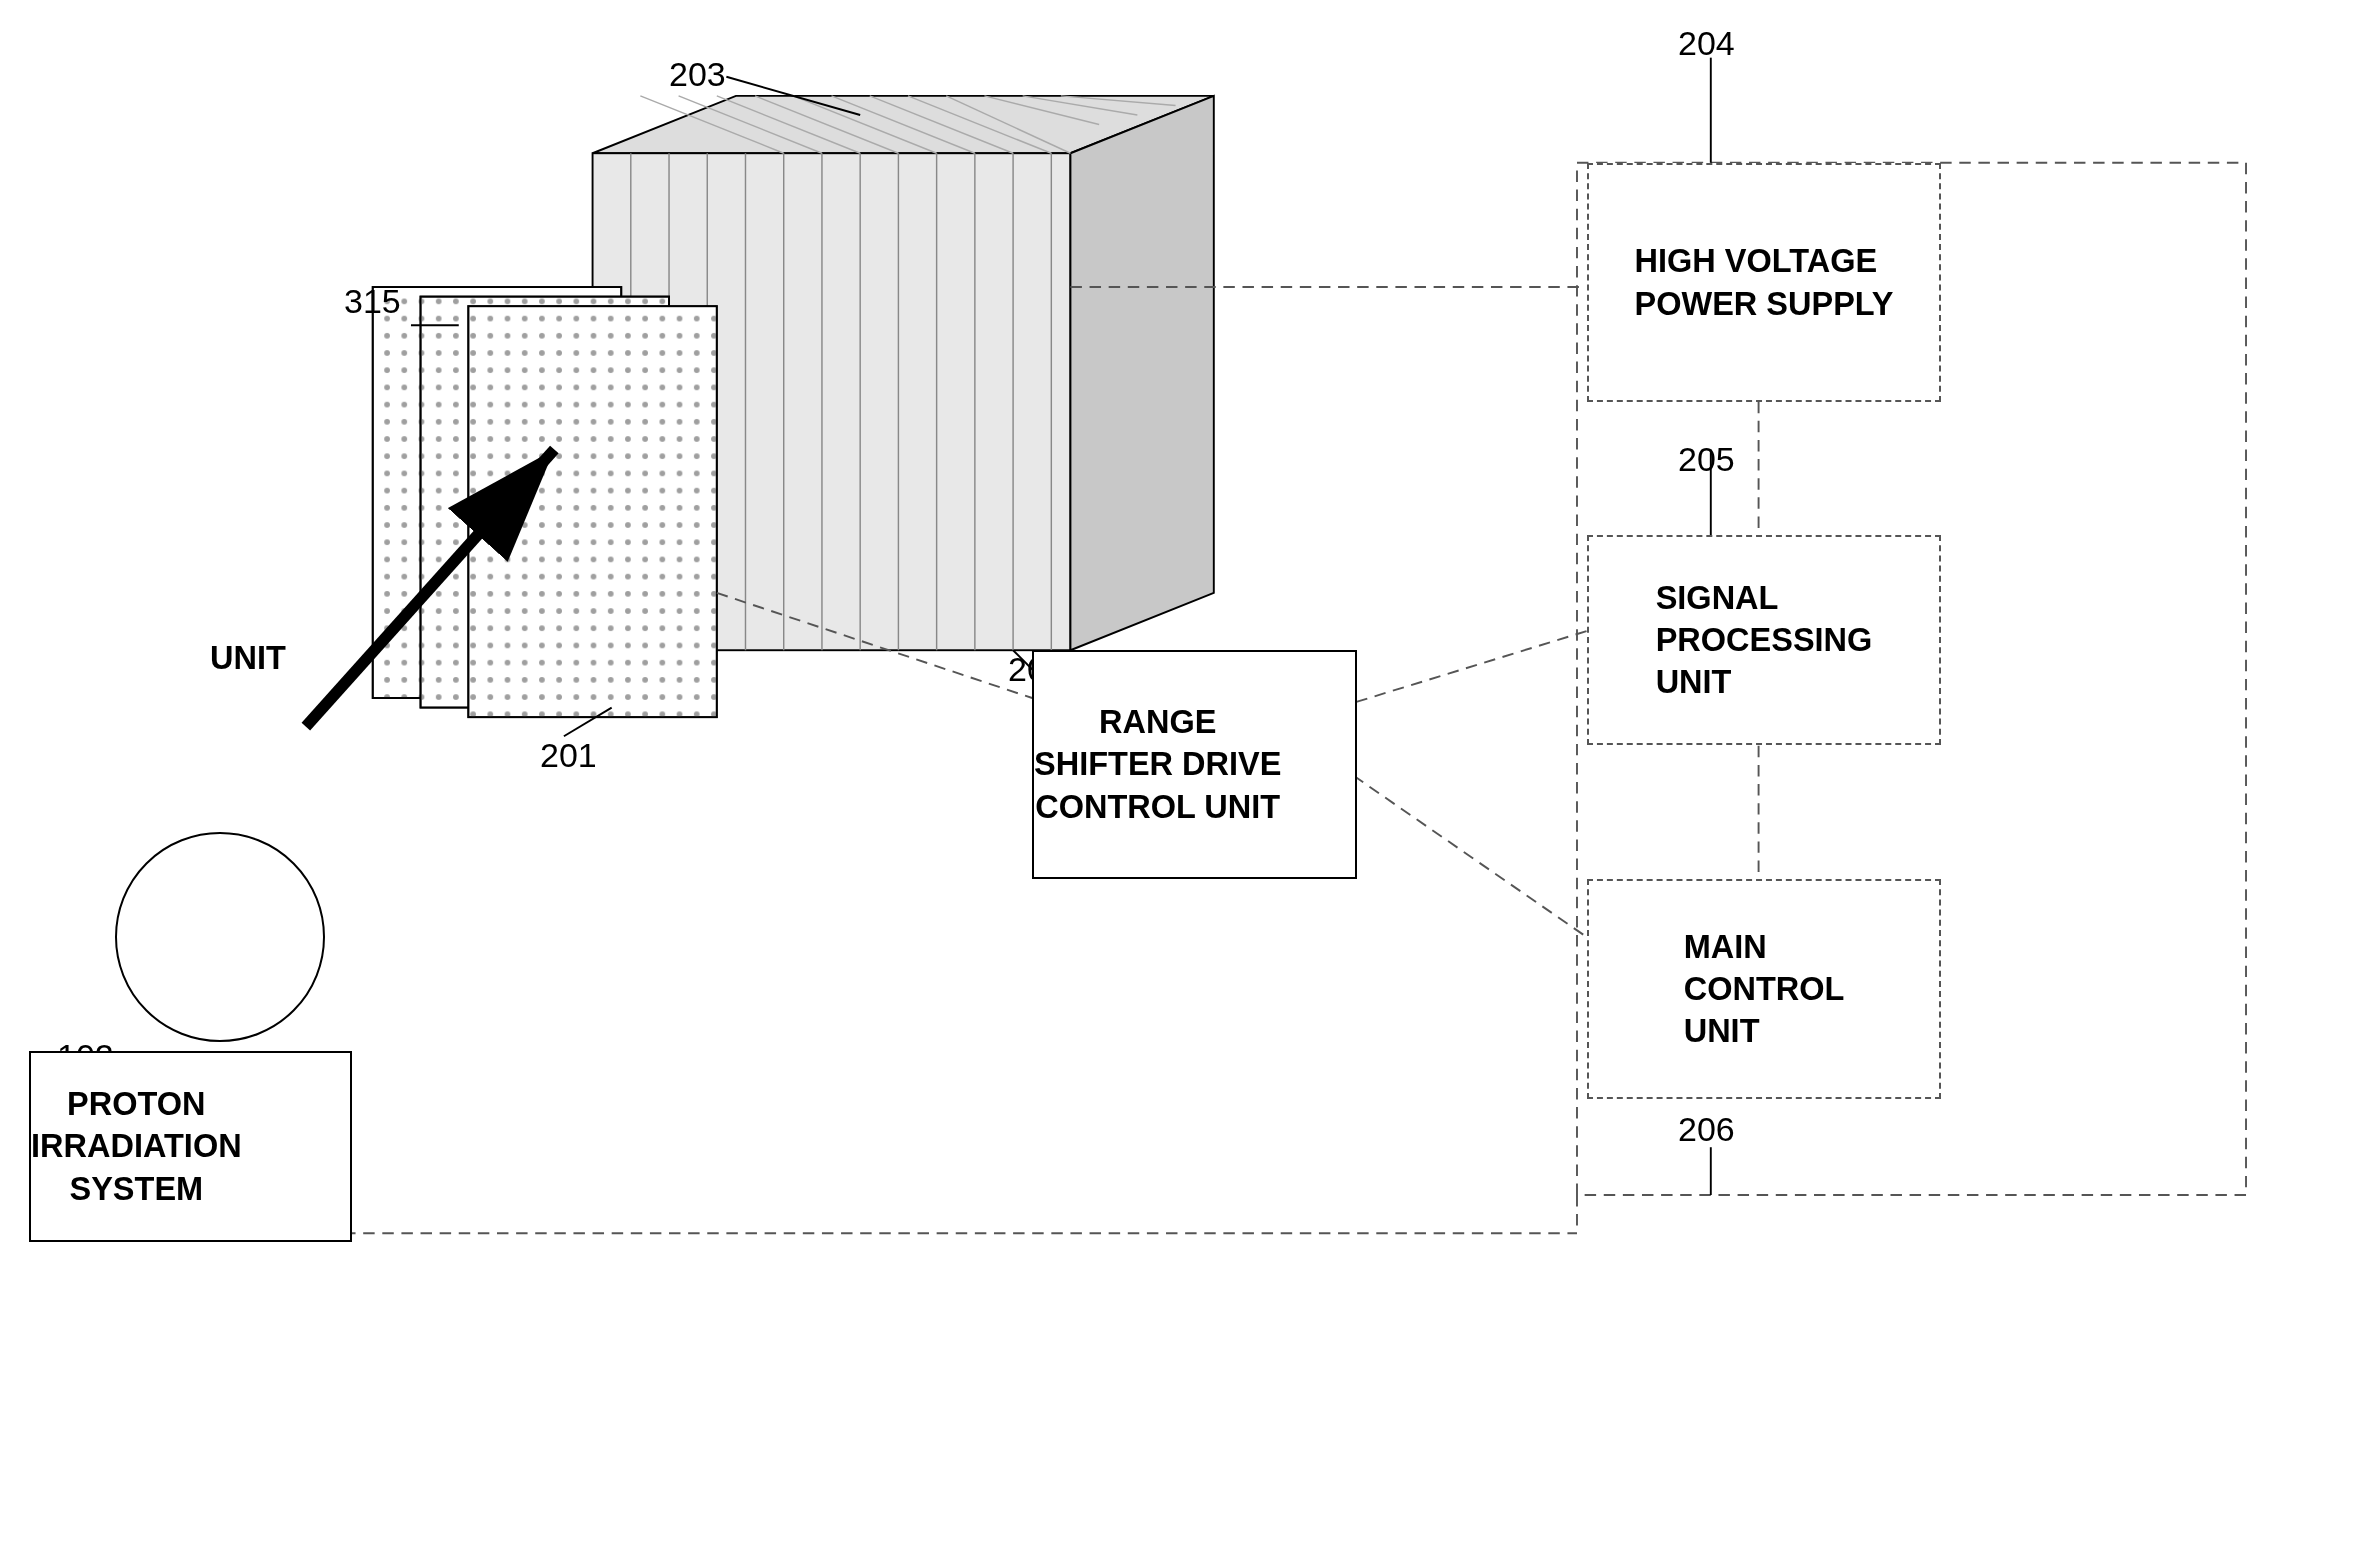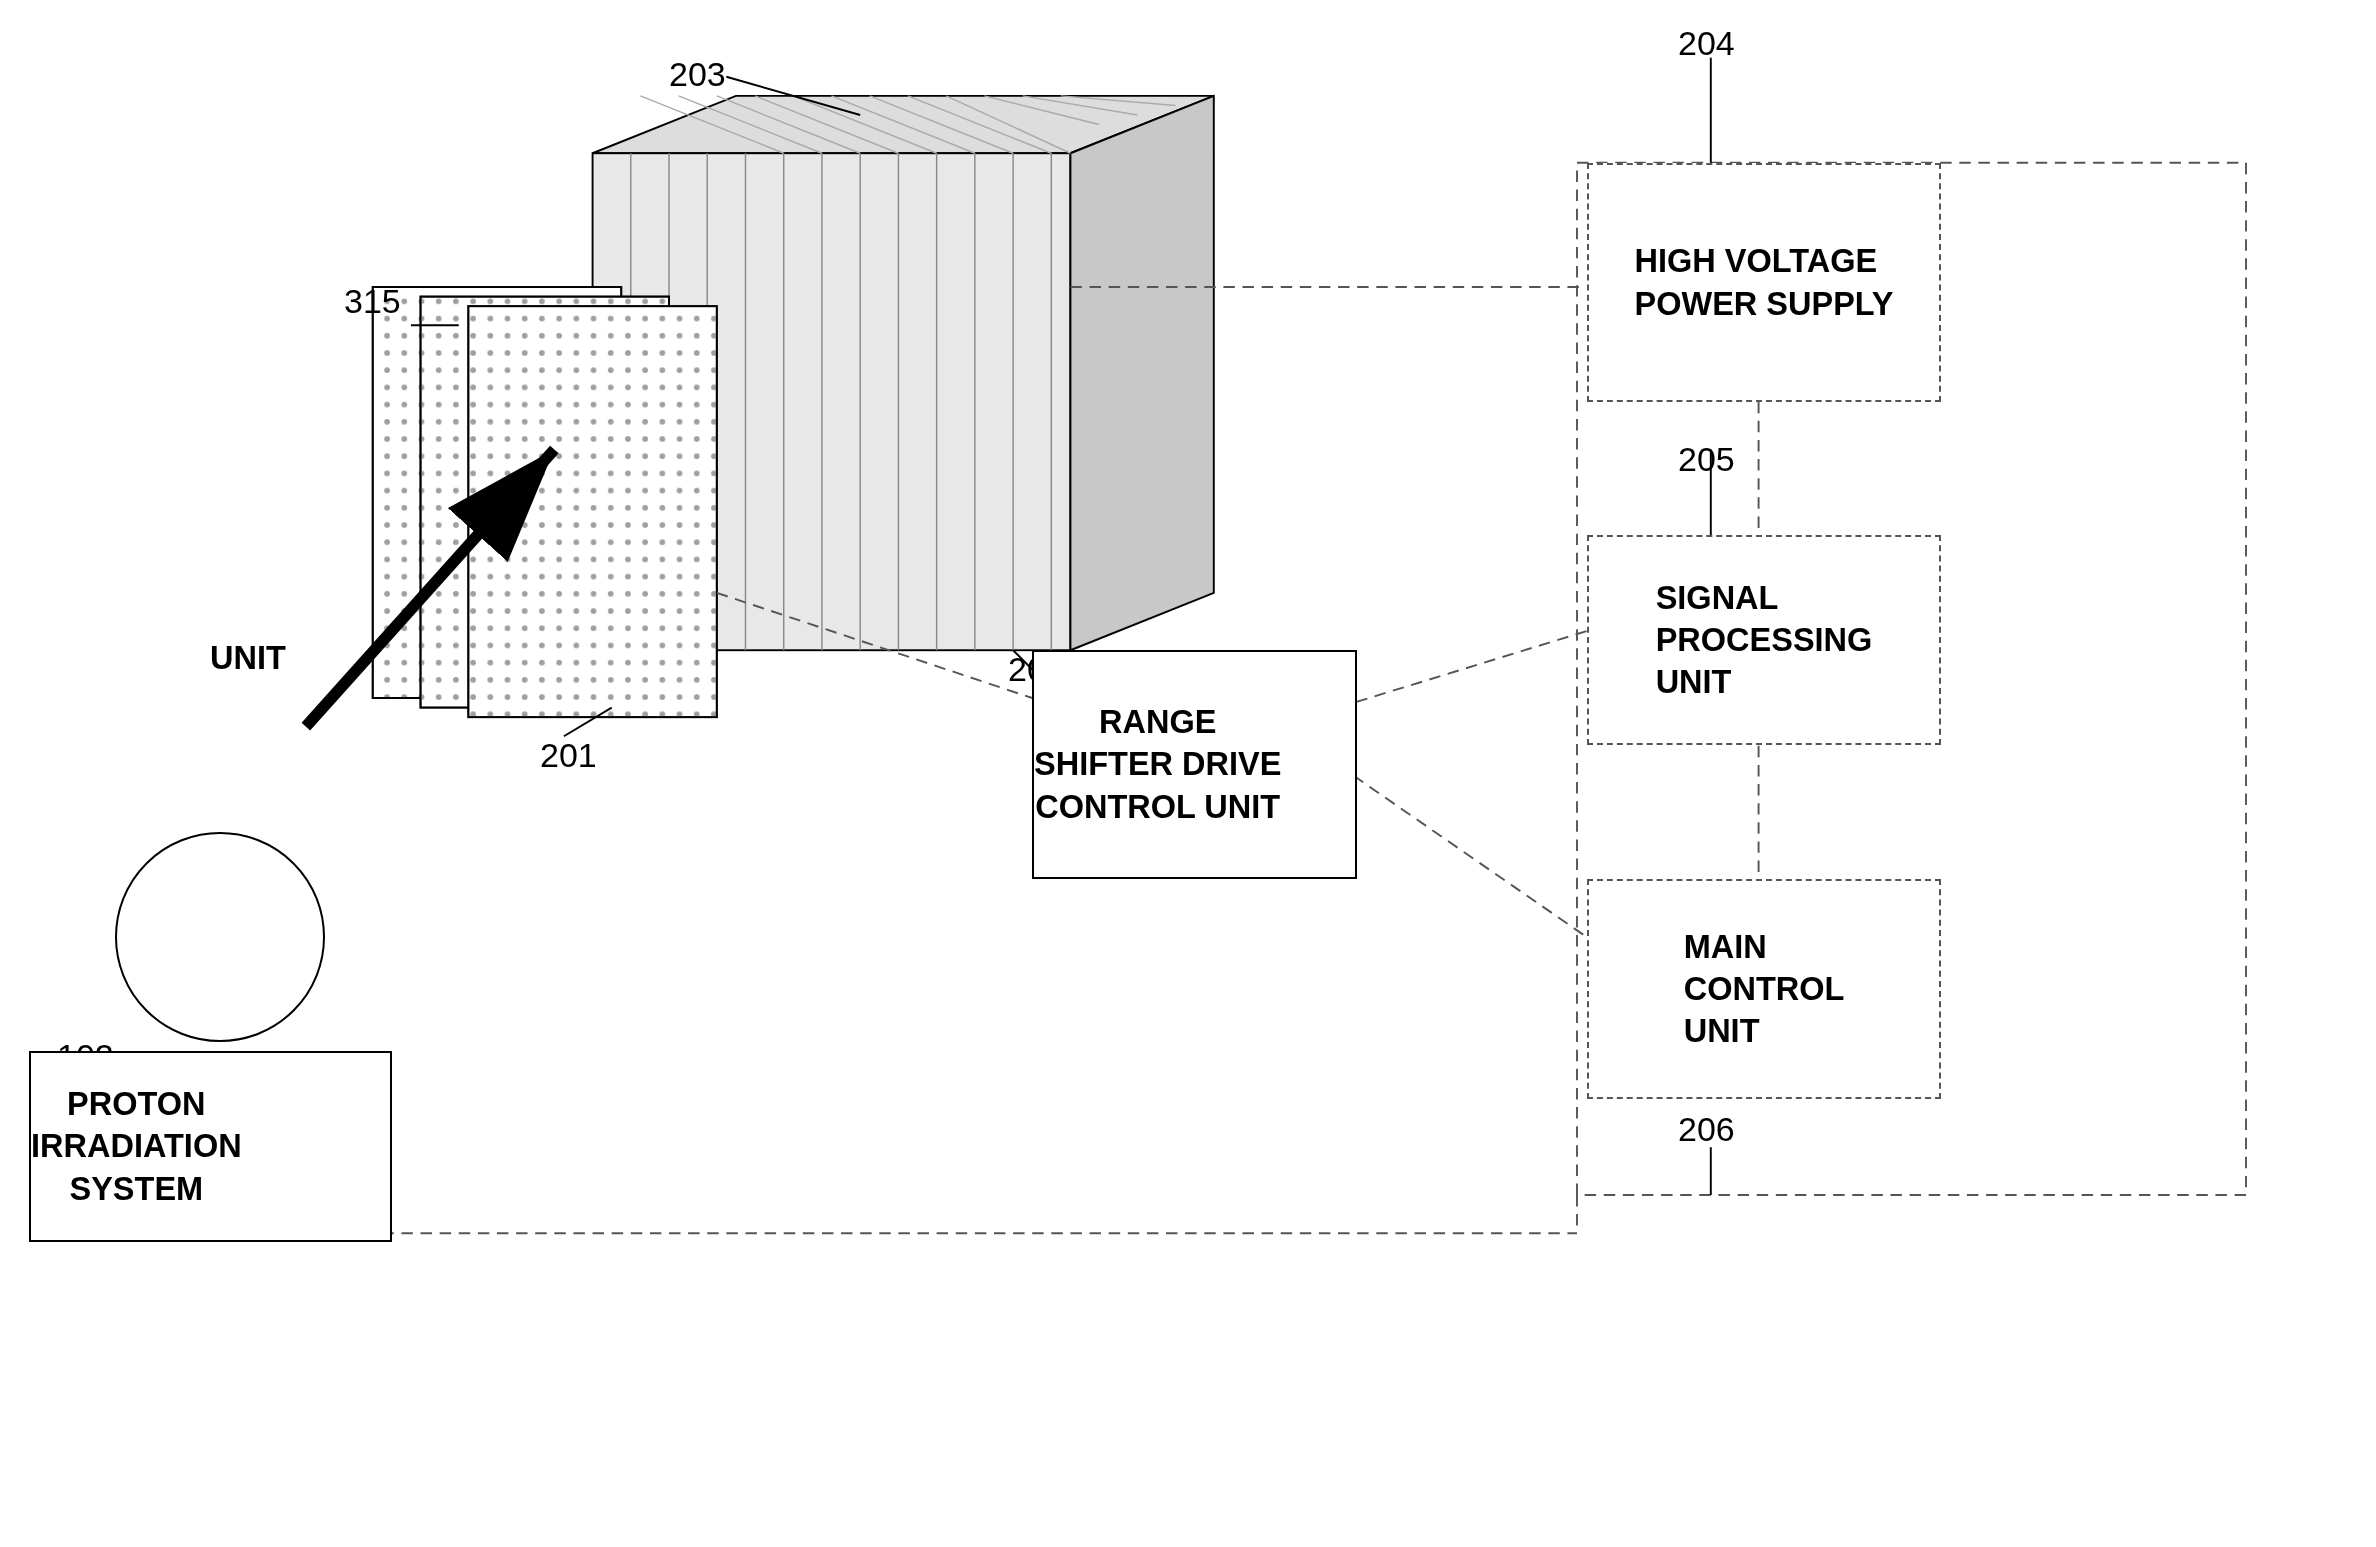--- a/index.html
+++ b/index.html
@@ -185,21 +185,21 @@
   <div class="ref-num" style="left:1008px; top:650px;">202</div>
   <div class="ref-num" style="left:1678px; top:24px;">204</div>
   <div class="ref-num" style="left:1678px; top:440px;">205</div>
   <div class="ref-num" style="left:1678px; top:1110px;">206</div>
   <div class="ref-num" style="left:57px; top:1037px;">102</div>
 
   <div class="label-text" style="left:210px; top:640px;">UNIT</div>
 
   <div class="circle-shape" style="left:115px; top:832px; width:210px; height:210px;"></div>
 
-  <div class="box-solid" style="left:29px; top:1051px; width:363px; height:191px;">
+  <div class="box-solid" style="left:29px; top:1051px; width:323px; height:191px;">
     <span>PROTON<br>IRRADIATION<br>SYSTEM</span>
   </div>
 
   <div class="box-solid" style="left:1032px; top:650px; width:325px; height:229px;">
     <span>RANGE<br>SHIFTER DRIVE<br>CONTROL UNIT</span>
   </div>
 
   <div class="box-dashed" style="left:1587px; top:163px; width:354px; height:239px;">
     <span>HIGH VOLTAGE<br>POWER SUPPLY</span>
   </div>

